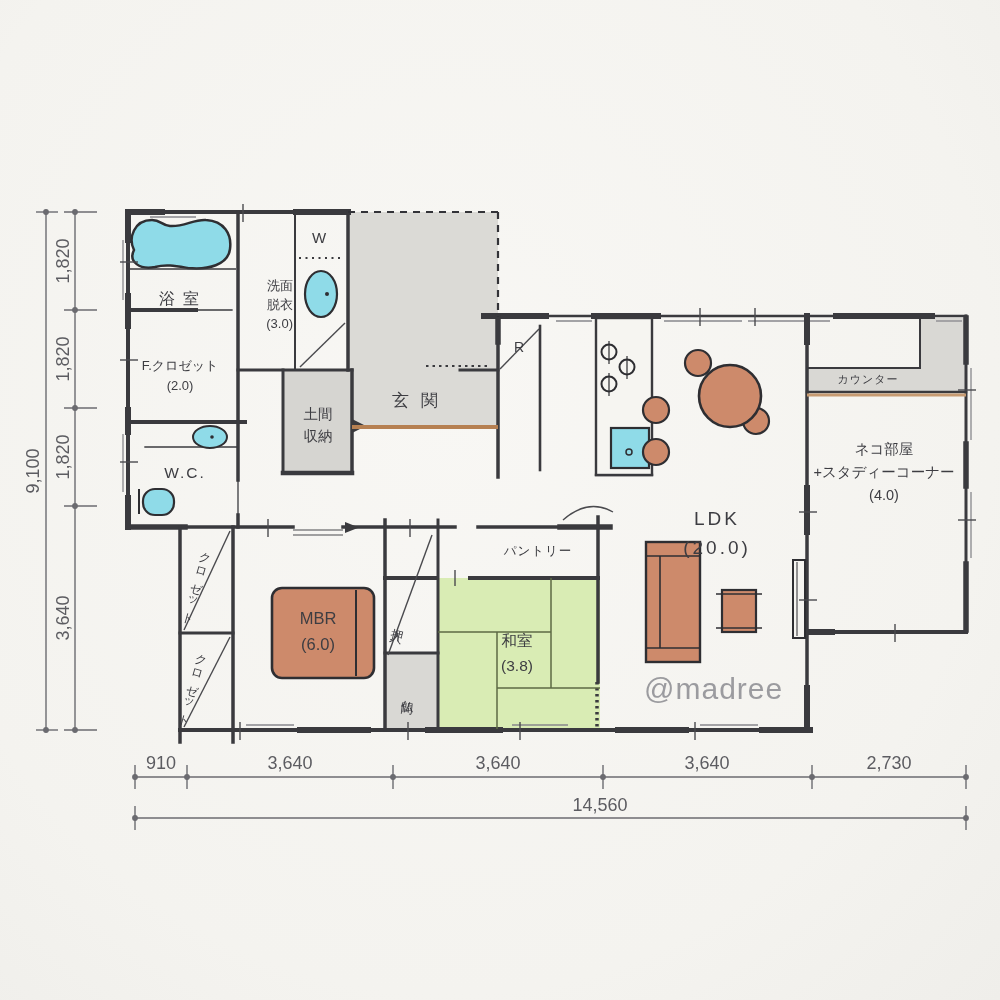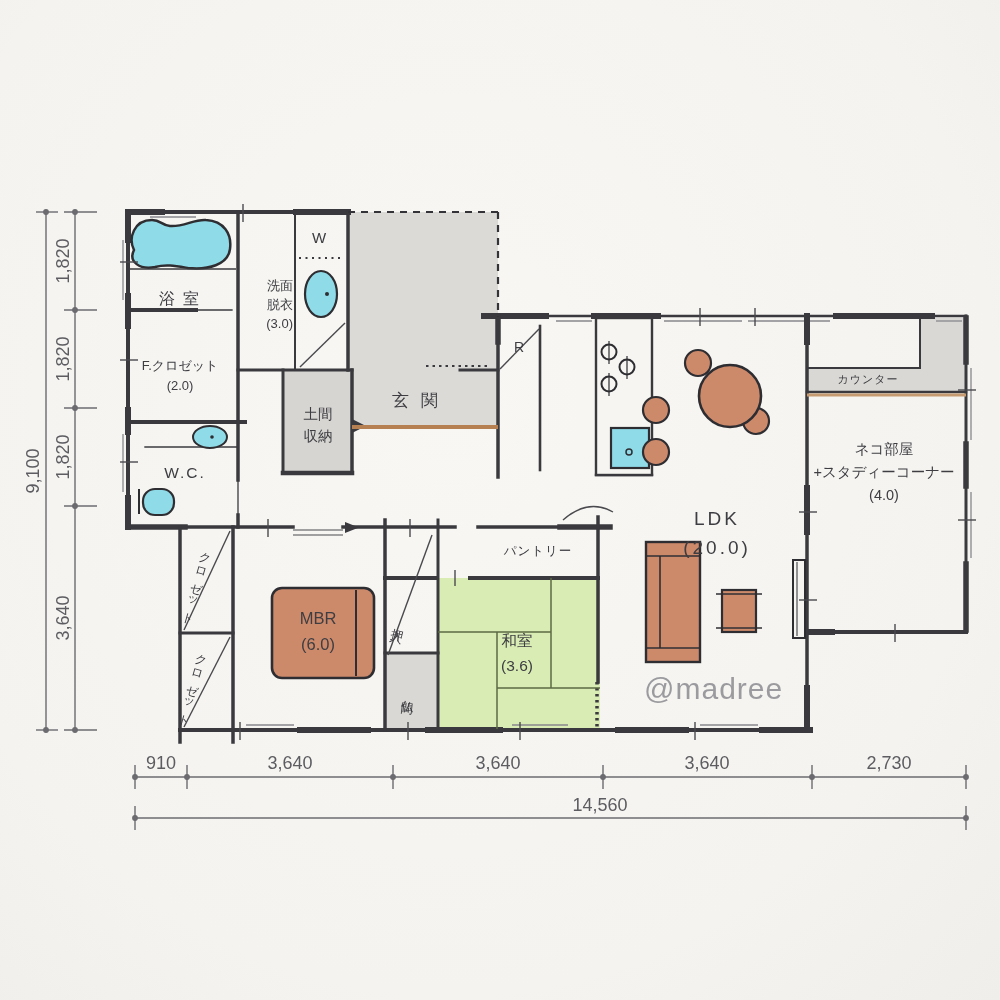--- a/index.html
+++ b/index.html
@@ -303,21 +303,21 @@
   <div class="lbl vtext" style="left:402px;top:664px;height:58px;font-size:12.5px;transform:rotate(6deg);">仏間</div>
 
   <div class="lbl vtext" style="left:192px;top:538px;height:88px;font-size:12px;transform:rotate(16deg);">クロゼット</div>
 
   <div class="lbl vtext" style="left:188px;top:640px;height:88px;font-size:12px;transform:rotate(16deg);">クロゼット</div>
 
   <div class="lbl" style="left:268px;top:606px;width:100px;font-size:16.5px;line-height:1.55;">MBR
 (6.0)</div>
 
   <div class="lbl" style="left:467px;top:629px;width:100px;font-size:15.5px;line-height:1.6;">和室
-(3.6)</div>
+(3.8)</div>
 
   <div class="lbl" style="left:655px;top:472px;width:124px;font-size:19px;line-height:1.5;letter-spacing:3px;margin-top:33px;">LDK
 (20.0)</div>
 
   <div class="lbl" style="left:810px;top:371px;width:116px;font-size:11px;letter-spacing:1px;">カウンター</div>
 
   <div class="lbl" style="left:800px;top:438px;width:168px;font-size:14.5px;line-height:1.6;">ネコ部屋
 +スタディーコーナー
 (4.0)</div>
 

